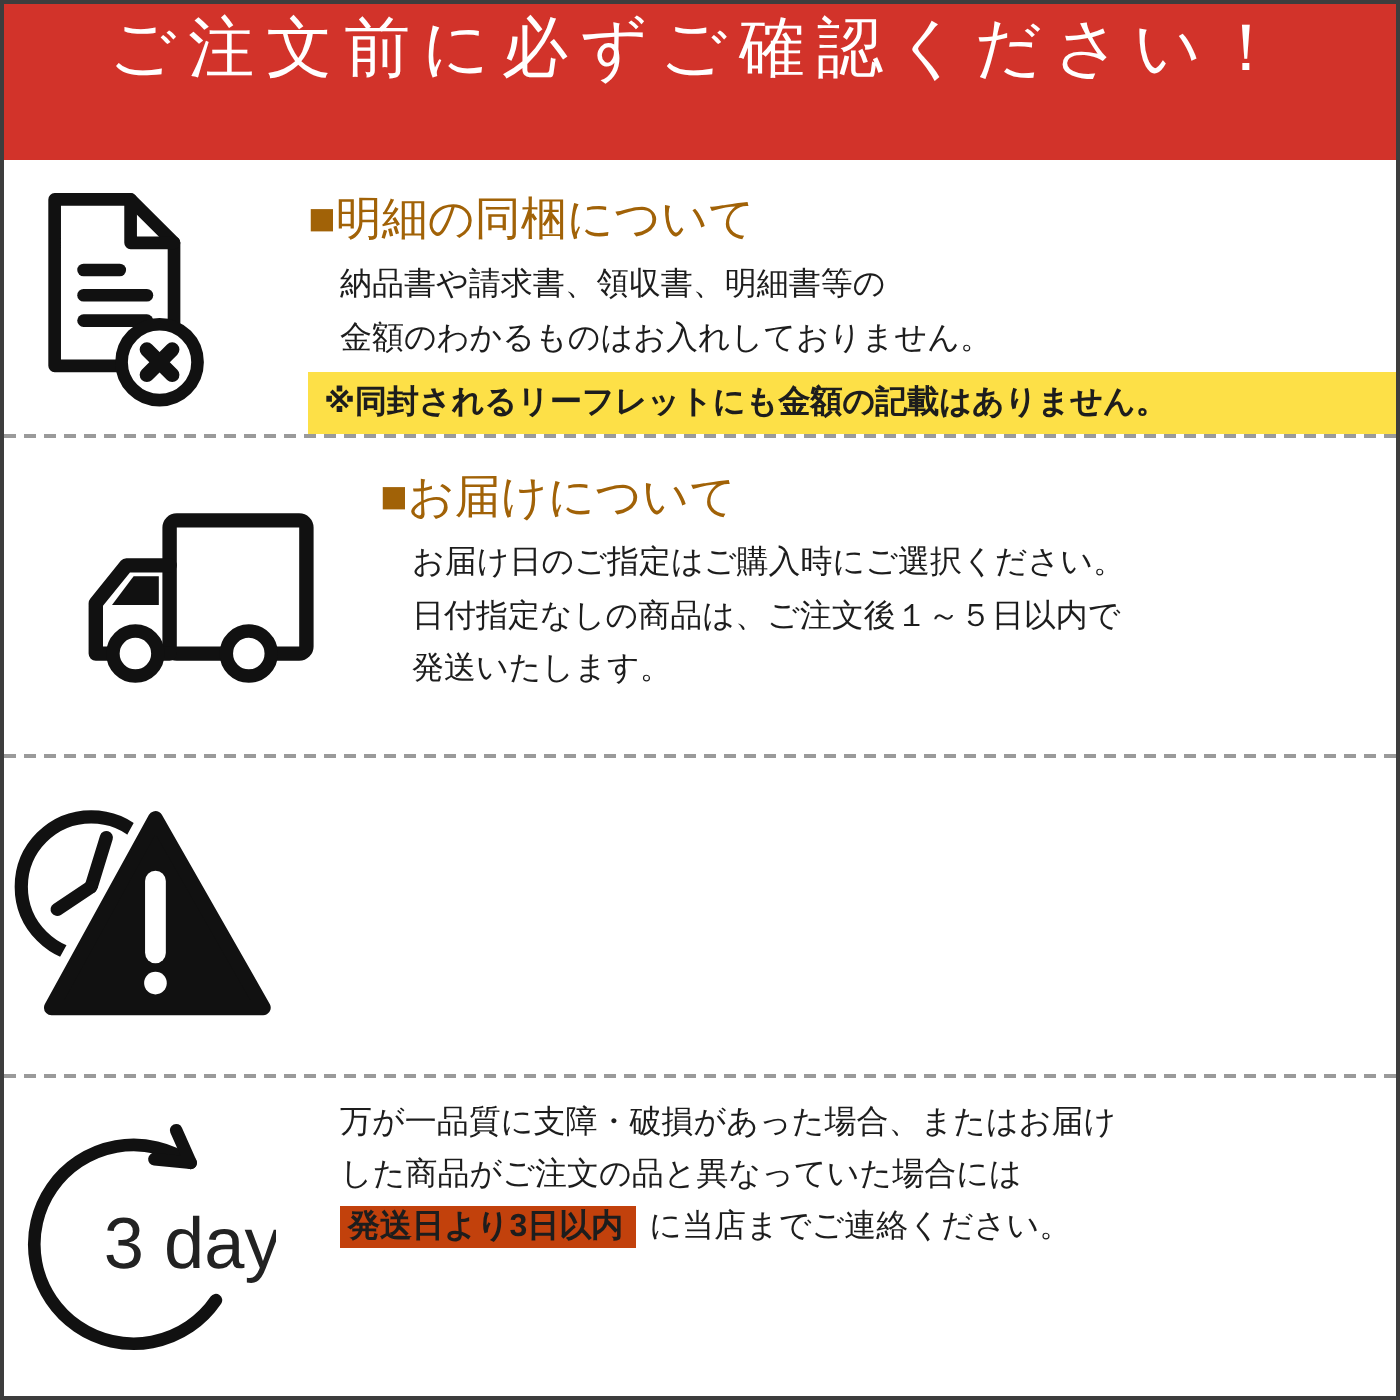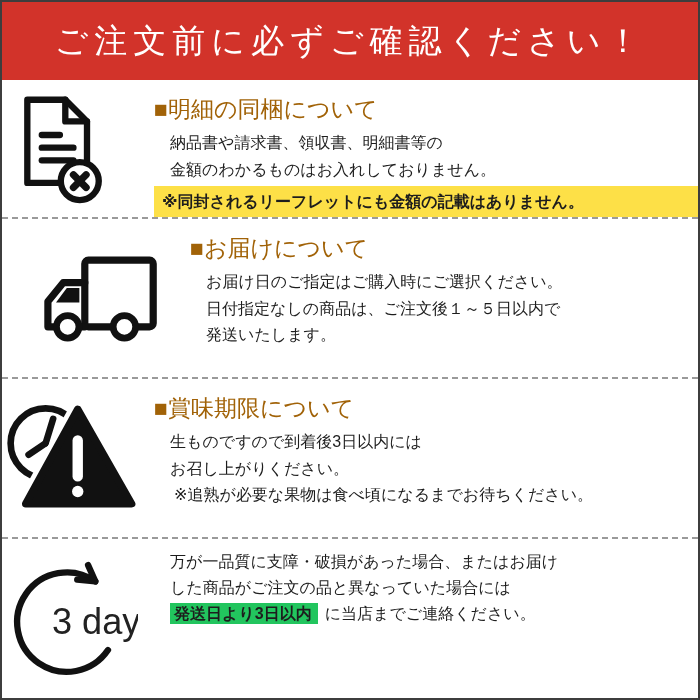--- a/index.html
+++ b/index.html
@@ -16,21 +16,20 @@
     box-sizing: border-box;
     border: 2px solid #3d3d3d;
     background: #ffffff;
     overflow: hidden;
   }
   
   .banner {
     height: 78px;
     background: #d2332a;
     display: flex;
-    align-items: center;
     justify-content: center;
   }
   .banner h1 {
     margin: 0;
     font-size: 33px;
     font-weight: normal;
     letter-spacing: 6px;
     color: #ffffff;
     white-space: nowrap;
   }
@@ -78,21 +77,21 @@
     margin: auto 0 0 0;
     background: #fde047;
     font-size: 16px;
     font-weight: bold;
     line-height: 31px;
     padding-left: 8px;
     white-space: nowrap;
   }
   
   .hl-inline {
-    background: #22c55e;
+    background: #c2410c;
     font-weight: bold;
     padding: 2px 6px 2px 4px;
   }
   .hl-tail { margin-left: 7px; }
   
   svg { display: block; }
   .ico-stroke {
     stroke: #111111;
     fill: none;
     stroke-width: 7;
@@ -158,26 +157,20 @@
       <svg width="142" height="120" viewBox="0 0 150 127" aria-hidden="true">
         <circle class="ico-stroke" cx="46" cy="48" r="37"></circle>
         <path class="ico-stroke" d="M46 48 L54 22"></path>
         <path class="ico-stroke" d="M46 48 L28 60"></path>
         <path d="M80 12 L137 112 L25 112 Z" fill="none" stroke="#ffffff" stroke-width="18" stroke-linejoin="round"></path>
         <path d="M80 12 L137 112 L25 112 Z" fill="#111111" stroke="#111111" stroke-width="8" stroke-linejoin="round"></path>
         <line x1="80" y1="45" x2="80" y2="83" stroke="#ffffff" stroke-width="11" stroke-linecap="round"></line>
         <circle cx="80" cy="99" r="6" fill="#ffffff"></circle>
       </svg>
     </div>
-    <div class="content">
-      <h2 class="sec-title">■賞味期限について</h2>
-      <p class="body-line">生ものですので到着後3日以内には</p>
-      <p class="body-line">お召し上がりください。</p>
-      <p class="body-line" style="margin-left:20px">※追熟が必要な果物は食べ頃になるまでお待ちください。</p>
-    </div>
   </section>
 
   <section class="section sec-4">
     <div class="icon-col">
       <svg width="136" height="122" viewBox="0 0 150 135" aria-hidden="true">
         <path class="ico-stroke" d="M117 103 A55 55 0 1 1 103 27"></path>
         <path class="ico-stroke" d="M83 25 L103 27 L95 9"></path>
         <text class="threeday-label" x="55" y="85">3 day</text>
       </svg>
     </div>

